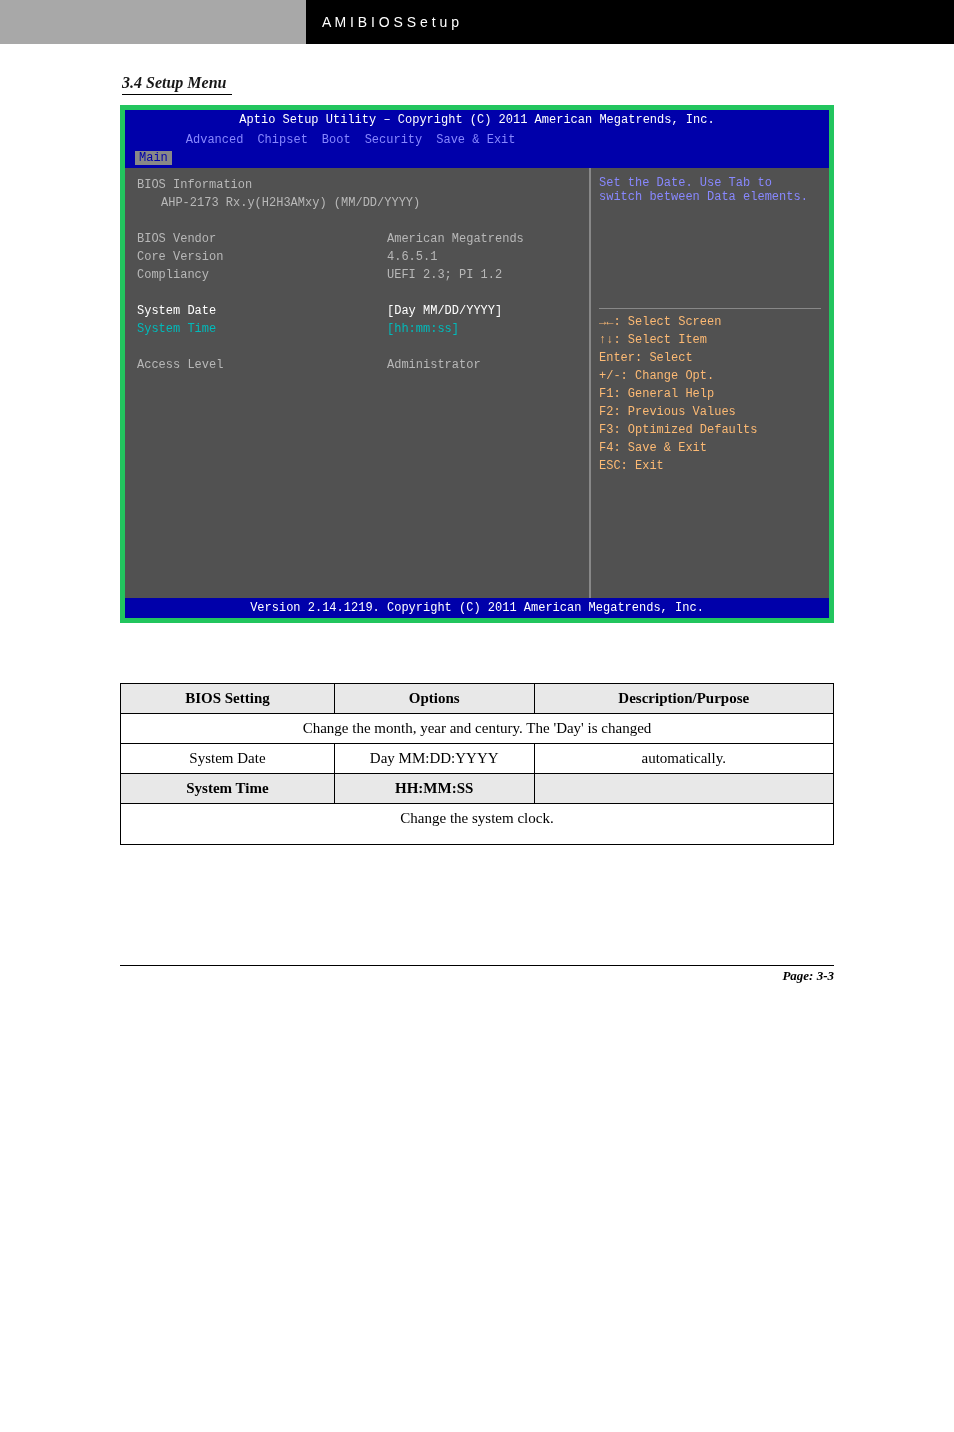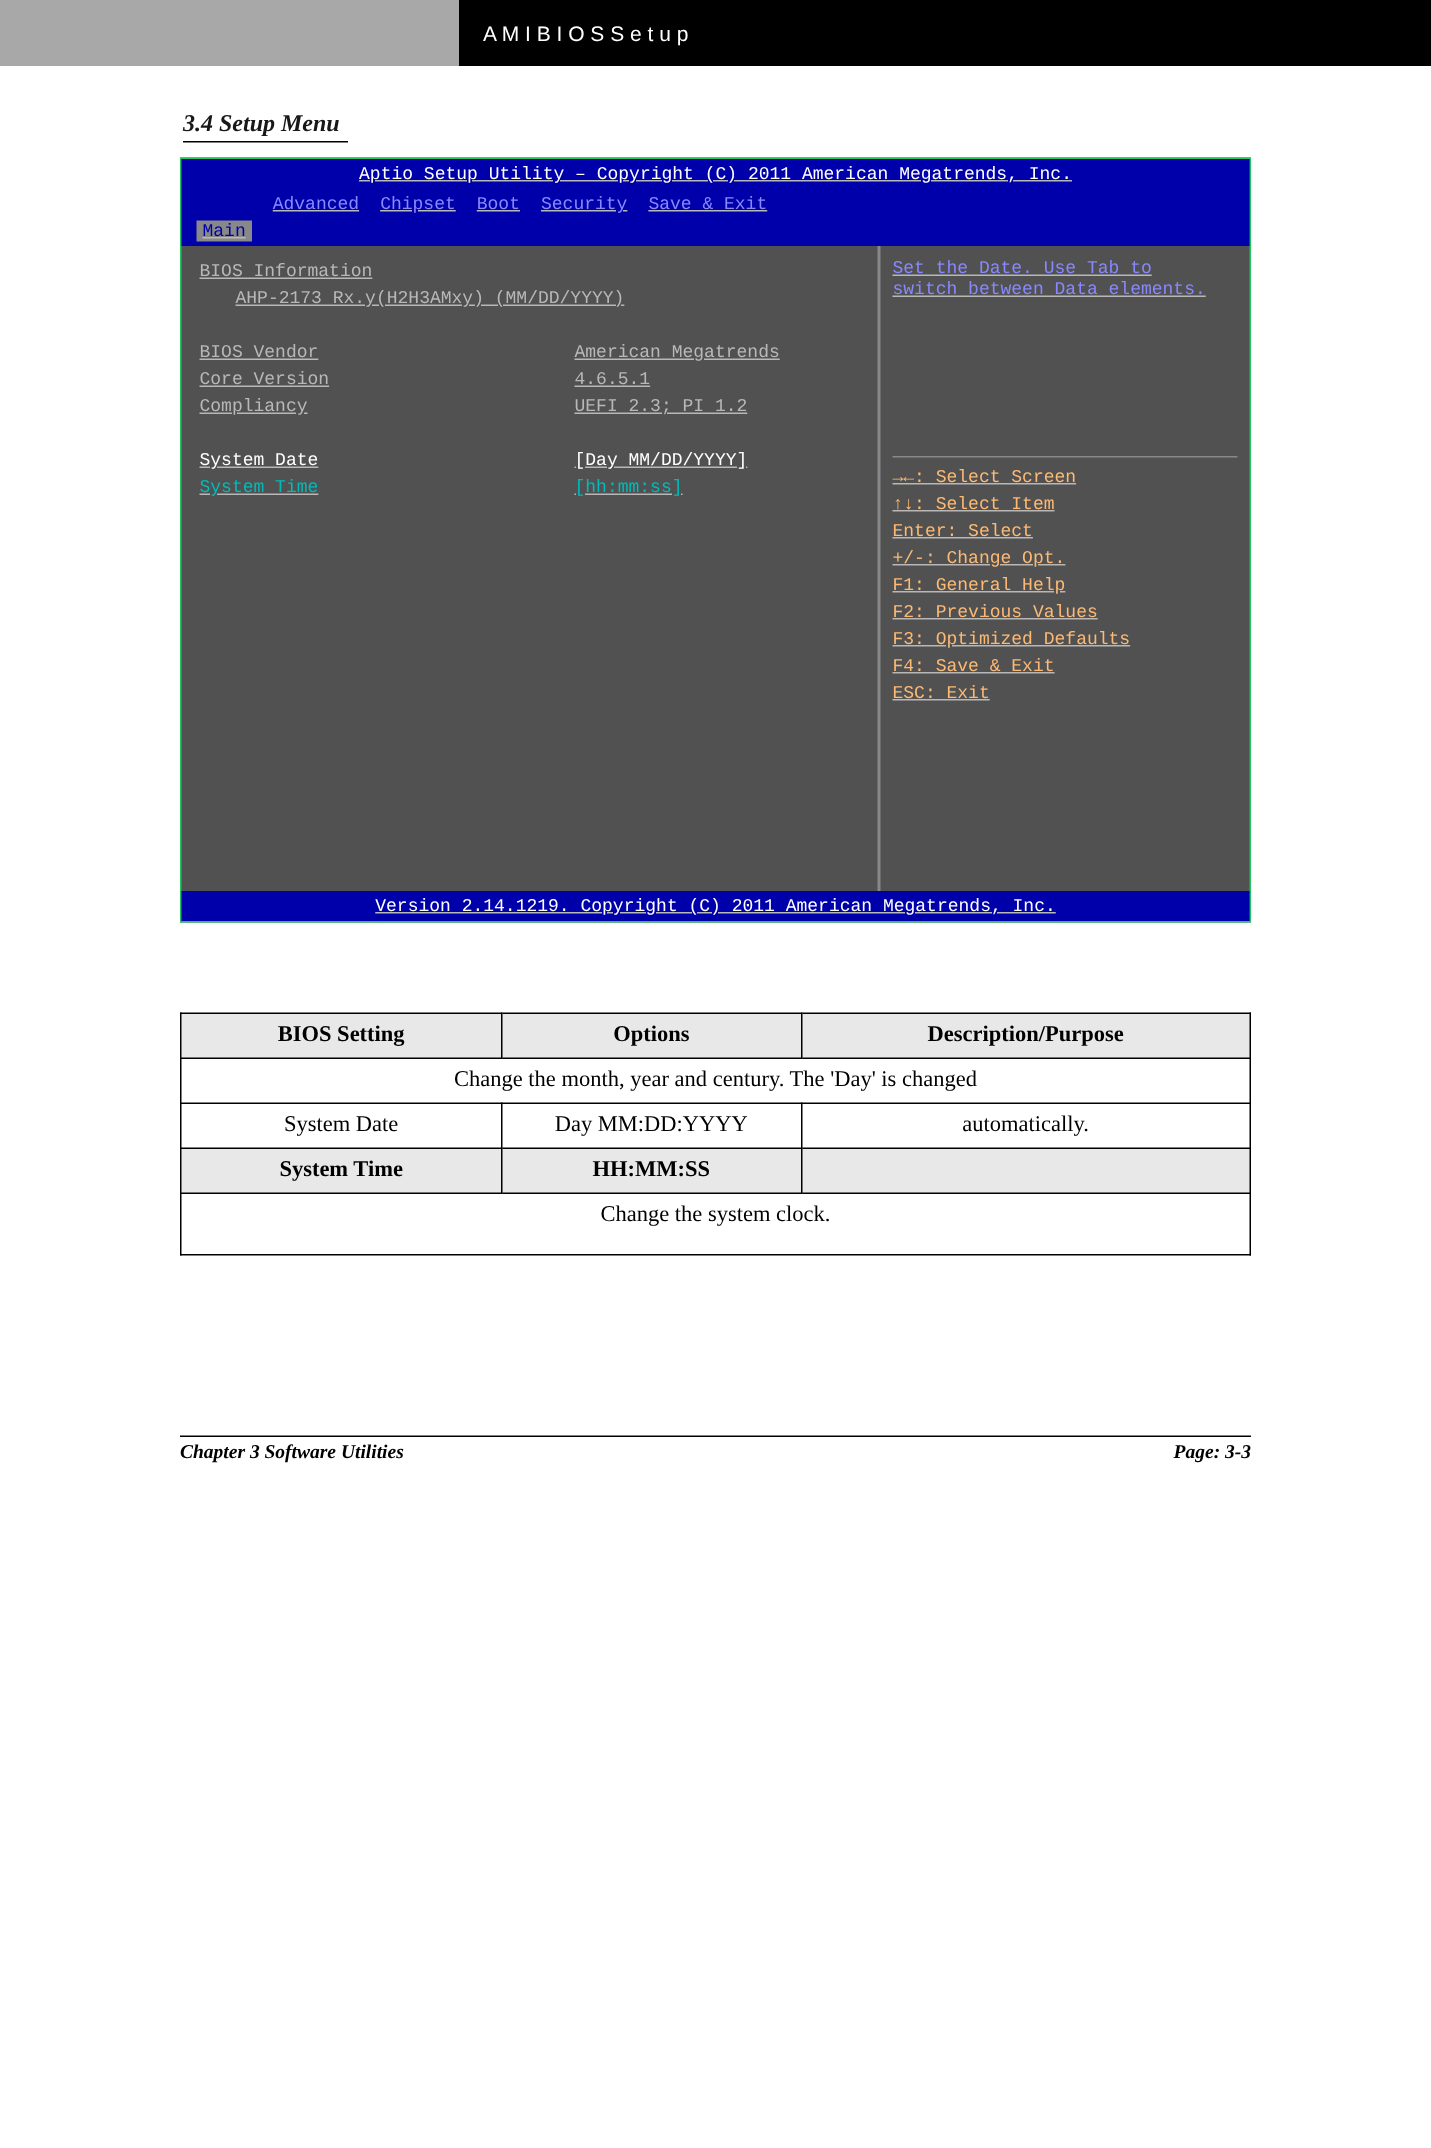--- a/index.html
+++ b/index.html
@@ -41,22 +41,21 @@
     border-bottom: 1px solid black;
     width: 110px;
     margin-top: 2px;
   }
   .bios-screen {
     margin: 0 120px;
     background: #515151;
     color: #b8b8b8;
     font-family: "Courier New", monospace;
     font-size: 12px;
-    border: 1px solid #22c55e;
-    text-decoration: underline;
+    border: 5px solid #22c55e;
   }
   .bios-top {
     background: #0000aa;
     color: white;
     text-align: center;
     padding: 3px 0;
     font-size: 12px;
   }
   .bios-menu {
     background: #0000aa;
@@ -235,20 +234,24 @@
       <div class="bios-row blank"></div>
       <div class="bios-row hl-white">
         <span class="bios-label">System Date</span>
         <span class="bios-value">[Day MM/DD/YYYY]</span>
       </div>
       <div class="bios-row hl-cyan">
         <span class="bios-label">System Time</span>
         <span class="bios-value">[hh:mm:ss]</span>
       </div>
       <div class="bios-row blank"></div>
+      <div class="bios-row">
+        <span class="bios-label">Access Level</span>
+        <span class="bios-value">Administrator</span>
+      </div>
     </div>
     <div class="bios-right">
       <div class="help-top">
         <div>Set the Date. Use Tab to</div>
         <div>switch between Data elements.</div>
       </div>
       <div class="help-divider"></div>
       <div class="help-keys">
         <div>→←: Select Screen</div>
         <div>↑↓: Select Item</div>
@@ -287,15 +290,14 @@
       <td></td>
     </tr>
     <tr>
       <td colspan="3" style="height:28px;">Change the system clock.</td>
     </tr>
   </tbody>
     </table>
 </div>
 
 <div class="page-footer">
-  <div class="pf-left">Chapter 3   Software Utilities</div>
   <div class="pf-right">Page: 3-3</div>
 </div>
 
 </body></html>

